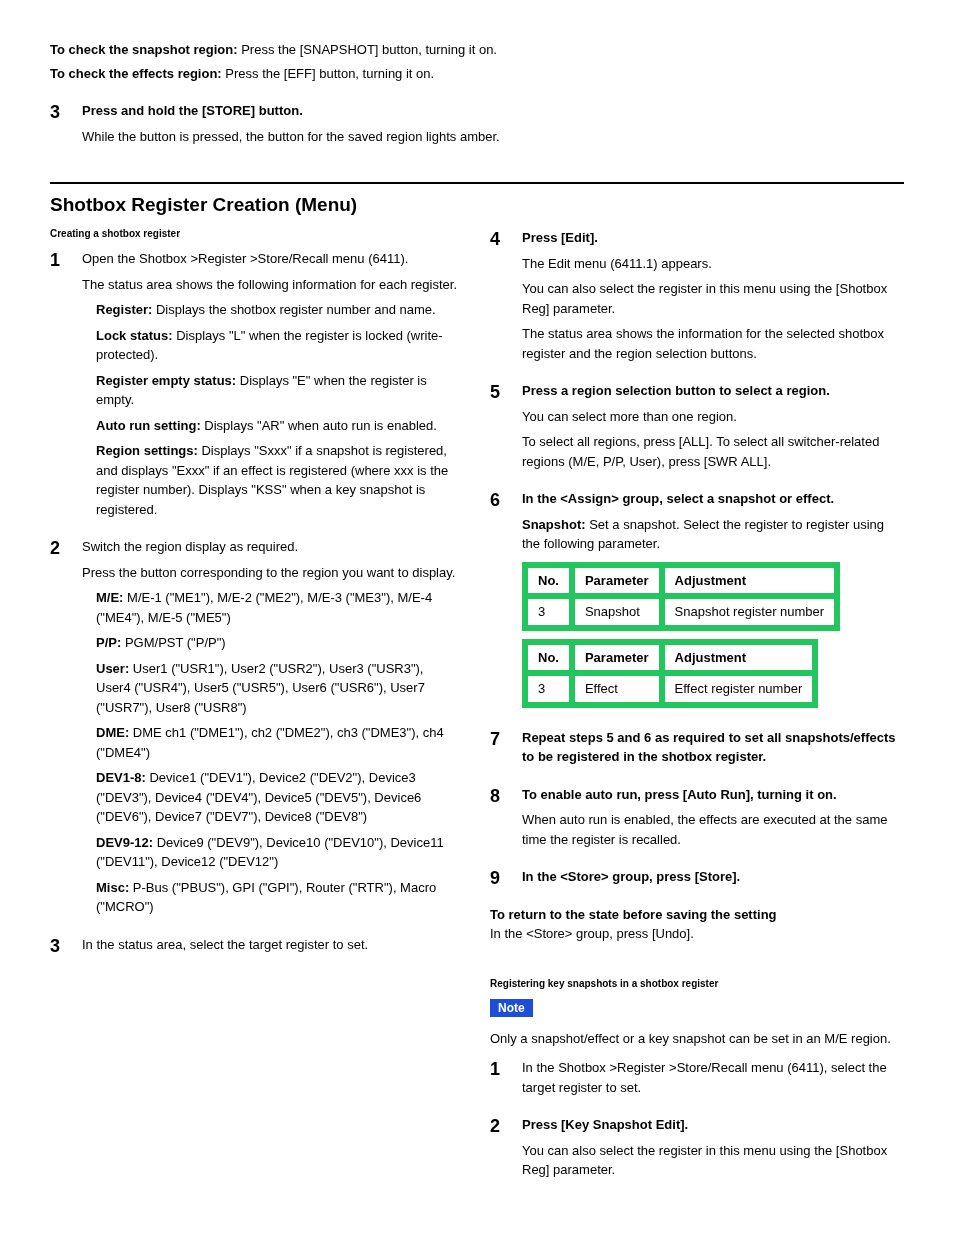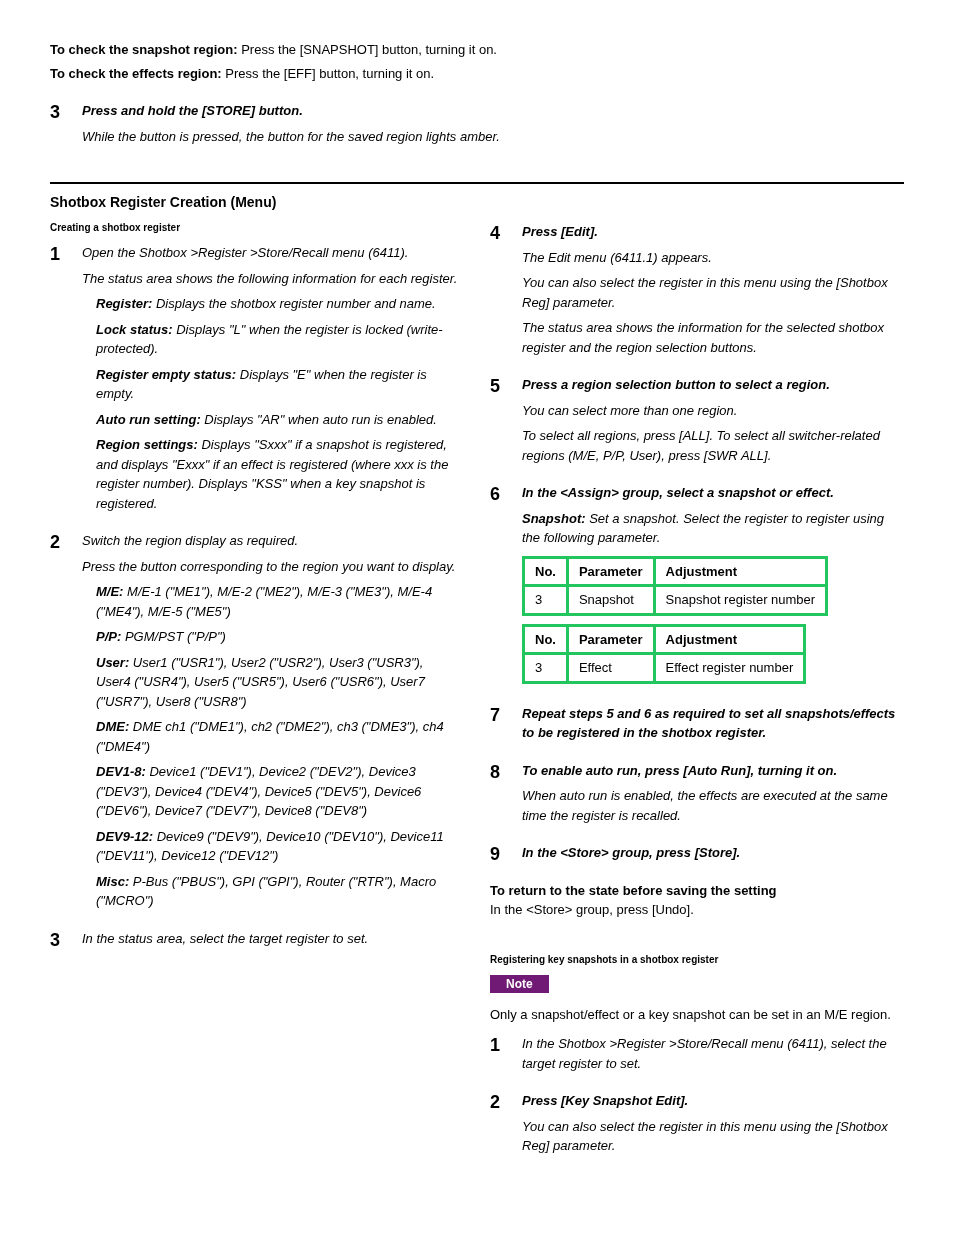--- a/index.html
+++ b/index.html
@@ -24,21 +24,21 @@
       margin-bottom: 4px;
       line-height: 1.5;
     }
     .bold { font-weight: bold; }
     hr.section-divider {
       border: none;
       border-top: 2px solid #000;
       margin: 18px 0 10px 0;
     }
     h2.section-title {
-      font-size: 14px;
+      font-size: 19px;
       font-weight: bold;
       margin-bottom: 12px;
     }
     h3.subsection-title {
       font-size: 10px;
       font-weight: bold;
       margin-bottom: 10px;
     }
     .step {
       display: flex;
@@ -50,48 +50,47 @@
       font-weight: bold;
       min-width: 22px;
       line-height: 1.3;
     }
     .step-content {
       flex: 1;
       line-height: 1.5;
     }
     .step-content p {
       margin-bottom: 6px;
-      font-style: italic;
     }
     .step-content .sub-indent {
       padding-left: 14px;
       margin-bottom: 2px;
       line-height: 1.5;
     }
     table.param-table {
       border-collapse: collapse;
       margin: 8px 0 8px 0;
       font-size: 13px;
     }
     table.param-table th, table.param-table td {
-      border: 3px solid #22c55e;
+      border: 6px solid #22c55e;
       padding: 3px 10px;
       text-align: left;
     }
     table.param-table th {
       background: #fff;
       font-weight: bold;
     }
     .note-box {
-      background: #701a75;
+      background: #1d4ed8;
       color: #fff;
       font-weight: bold;
       font-size: 12px;
       display: inline-block;
-      padding: 2px 16px;
+      padding: 2px 8px;
       margin-bottom: 6px;
     }
     .main-columns {
       display: flex;
       gap: 30px;
       flex: 1;
     }
     .main-left {
       width: 410px;
       flex-shrink: 0;

